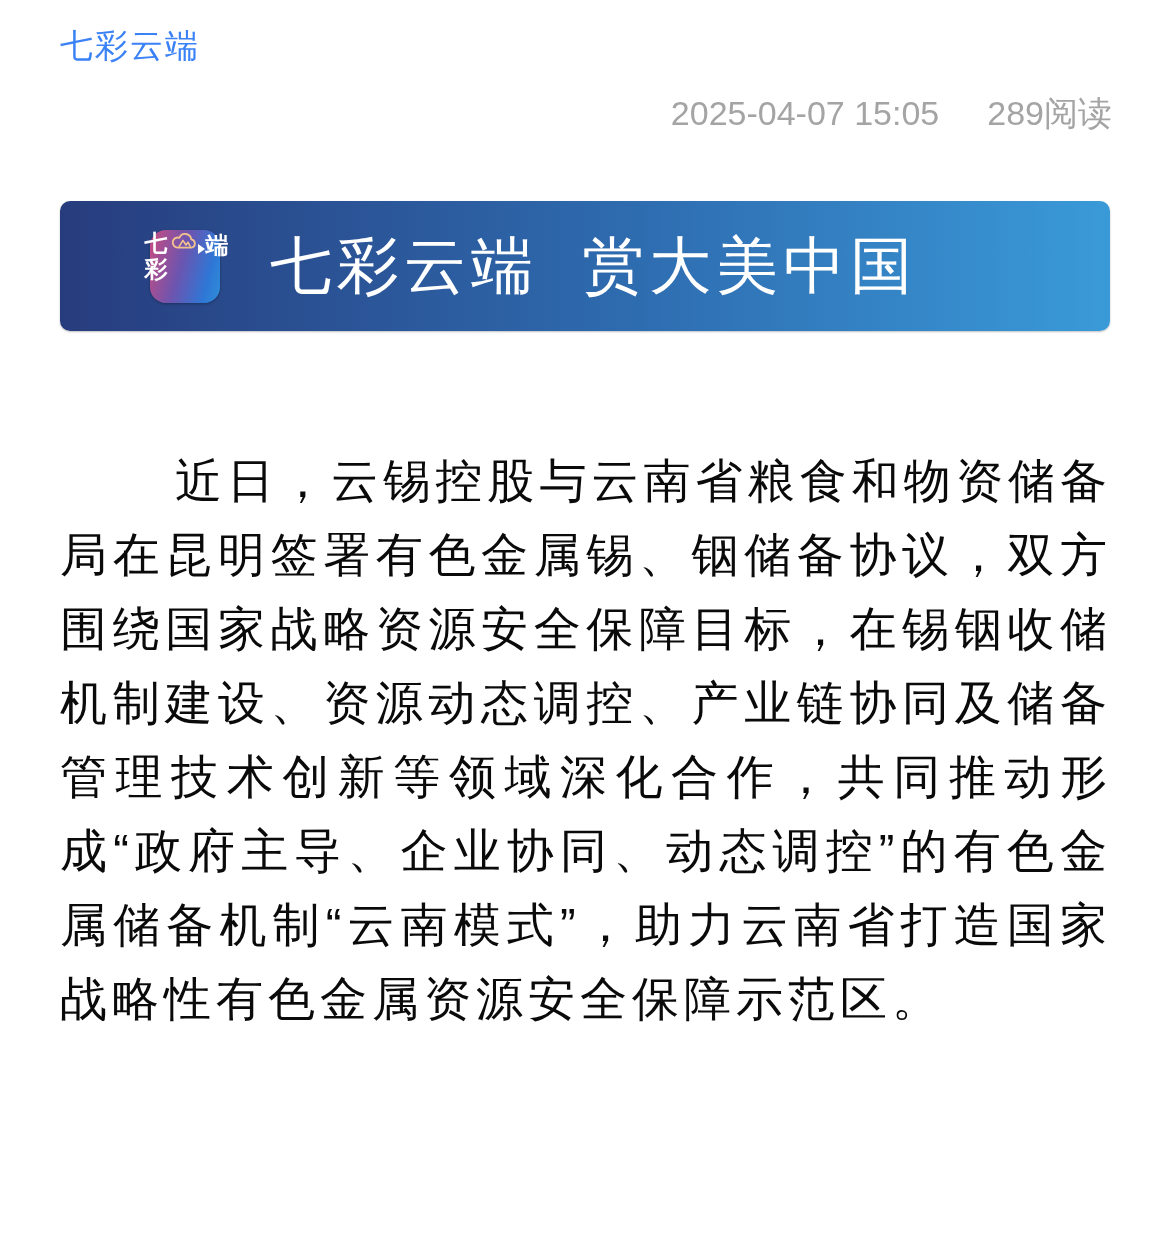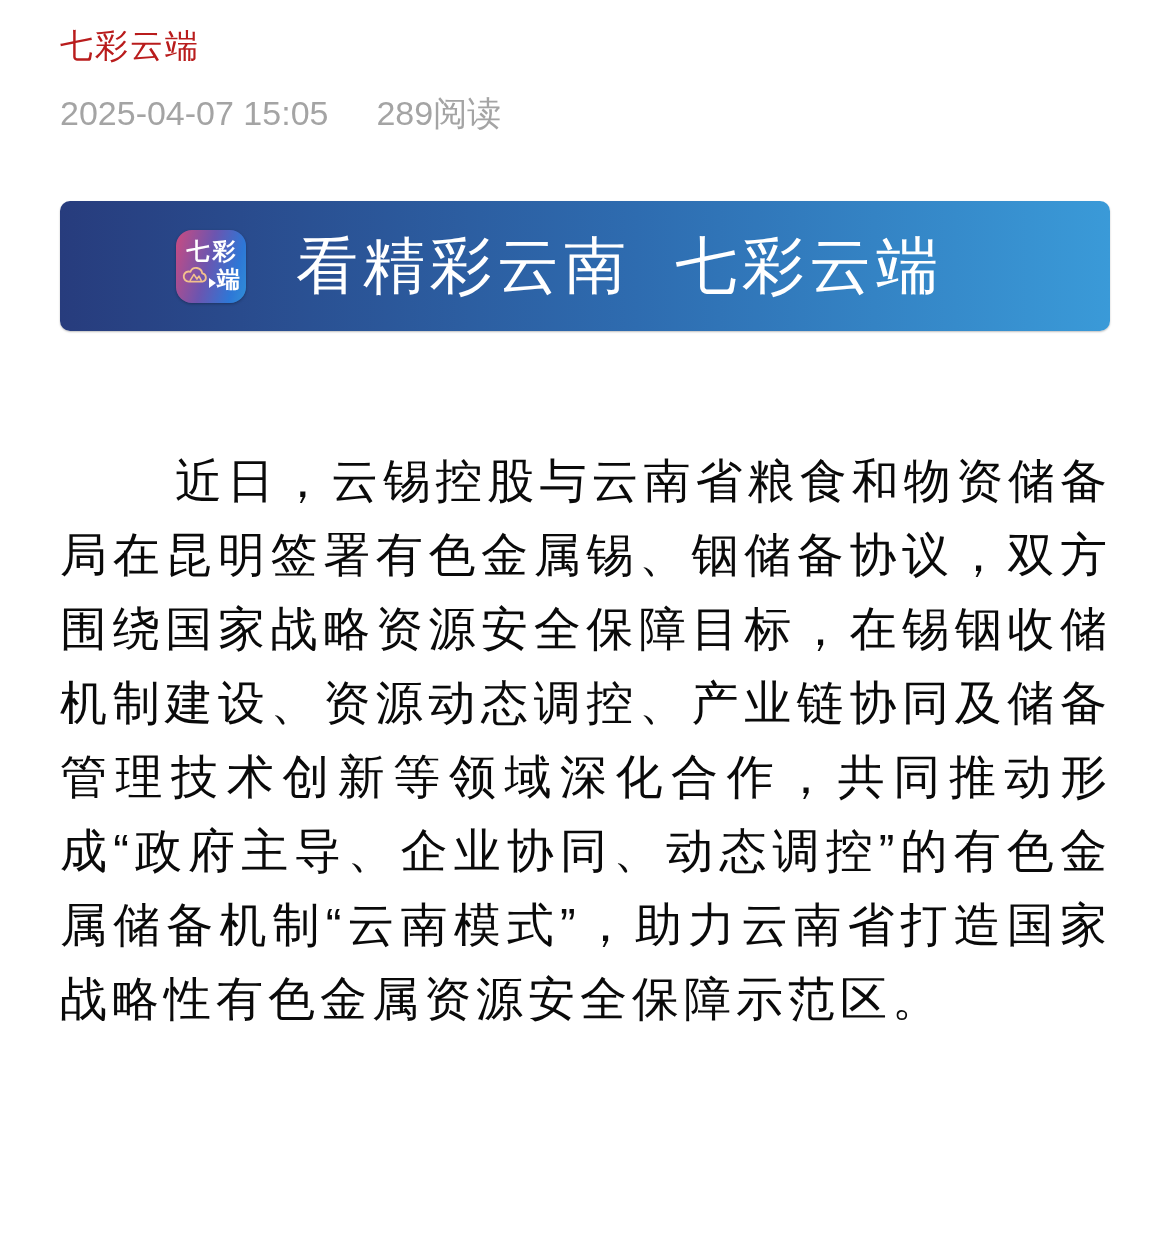--- a/index.html
+++ b/index.html
@@ -30,27 +30,26 @@
   .banner {
     margin-top: 64px;
     width: 1050px;
     height: 130px;
     border-radius: 10px;
     display: flex;
     align-items: center;
     box-shadow: 0 1px 2px rgba(0,0,0,0.25);
   }
   .logo {
-    margin-left: 116px;
+    margin-left: 90px;
     width: 70px;
     height: 73px;
     border-radius: 16px;
     display: flex;
-    flex-direction: column;
-    align-items: center;
+    align-items: flex-start;
     justify-content: center;
     flex: 0 0 auto;
     box-shadow: 0 1px 3px rgba(0,0,0,0.3);
   }
   .logo-row1 {
     color: #ffffff;
     font-size: 23px;
     font-weight: bold;
     line-height: 26px;
     letter-spacing: 3px;
@@ -98,38 +97,38 @@
     text-indent: 115px;
     font-weight: 500;
   }
 </style>
 </head>
 <body>
 
 <div class="page">
 
   <div class="header">
-    <div class="source" style="color: #b91c1c; margin-top: 24px;">七彩云端</div>
-    <div class="meta" style="color: rgb(164, 164, 164);">
+    <div class="source" style="color: #3b82f6; margin-top: 24px;">七彩云端</div>
+    <div class="meta" style="color: rgb(164, 164, 164); text-align: right;">
       <span>2025-04-07 15:05</span><span class="read">289阅读</span>
     </div>
   </div>
 
   <div class="banner" style="background: linear-gradient(to right, rgb(39, 60, 125), rgb(46, 108, 176) 55%, rgb(58, 154, 216));">
     <div class="logo" style="background: linear-gradient(105deg, rgb(203, 75, 128), rgb(107, 85, 176) 45%, rgb(46, 119, 214) 80%, rgb(47, 143, 216));">
       <div class="logo-row1">七彩</div>
       <div class="logo-row2">
         <span class="cloud">
           <svg width="26" height="20" viewBox="0 0 36 27" aria-hidden="true">
             <path d="M9.5 24 a7 7 0 1 1 2.2-13.6 a8.5 8.5 0 0 1 16.3 2.2 a5.8 5.8 0 0 1 0.5 11.4 z" fill="none" stroke="#f2c18d" stroke-width="2.6" stroke-linejoin="round"></path>
             <path d="M11 23 l5.5-9 4.2 6.5 2.8-4 3.4 6.5" fill="none" stroke="#f2c18d" stroke-width="2.2" stroke-linejoin="round"></path>
           </svg>
         </span>
         <span class="play"></span>
         <span class="tail">端</span>
       </div>
     </div>
-    <div class="slogan">看精彩云南 七彩云端</div>
+    <div class="slogan">七彩云端 赏大美中国</div>
   </div>
 
   <p class="article" style="color: rgb(10, 10, 10);">近日，云锡控股与云南省粮食和物资储备局在昆明签署有色金属锡、铟储备协议，双方围绕国家战略资源安全保障目标，在锡铟收储机制建设、资源动态调控、产业链协同及储备管理技术创新等领域深化合作，共同推动形成“政府主导、企业协同、动态调控”的有色金属储备机制“云南模式”，助力云南省打造国家战略性有色金属资源安全保障示范区。</p>
 
 </div>
 
 </body></html>

